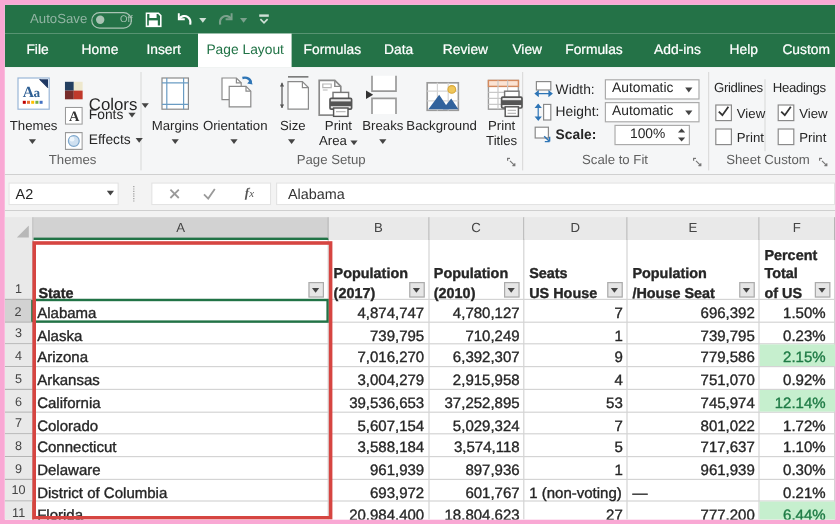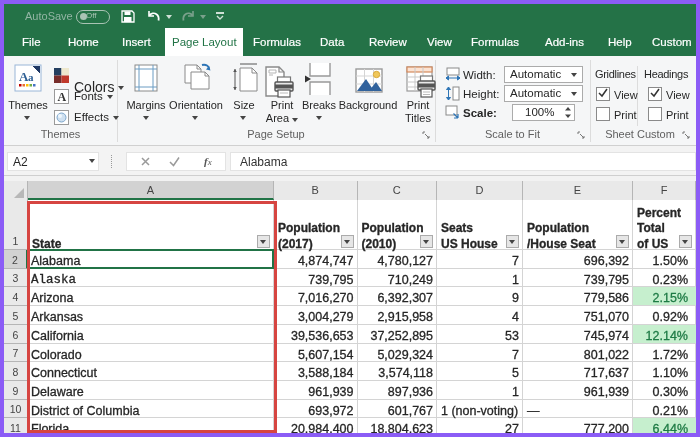--- a/index.html
+++ b/index.html
@@ -1,36 +1,36 @@
 <!DOCTYPE html>
 <html><head><meta charset="utf-8"><style>
 html,body{margin:0;padding:0;}
 body{font-family:"Liberation Sans",sans-serif;}
-#app{position:relative;width:700px;height:437px;background:#8b5cf6;overflow:hidden;}
+#app{position:relative;width:700px;height:437px;background:#f9a8d4;overflow:hidden;}
 #win{position:absolute;left:4px;top:4px;width:692px;height:429px;background:#fff;overflow:hidden;}
 .abs{position:absolute;}
 .tab{position:absolute;top:24px;height:28px;line-height:28px;color:#fff;font-size:11.5px;-webkit-text-stroke:0.2px #fff;}
 .glabel{position:absolute;top:124px;font-size:11px;color:#5f5f5f;width:120px;text-align:center;}
 .caret{position:absolute;width:0;height:0;border-left:3.5px solid transparent;border-right:3.5px solid transparent;border-top:4px solid #444;}
 .icaret{display:inline-block;width:0;height:0;border-left:3.5px solid transparent;border-right:3.5px solid transparent;border-top:4px solid #444;vertical-align:middle;margin-left:4px;}
 .rlab{position:absolute;font-size:11px;color:#262626;text-align:center;}
 .cb{position:absolute;width:12px;height:12px;background:#fff;border:1px solid #8a8a8a;}
 .colhdr{position:absolute;top:0;height:19px;line-height:19px;text-align:center;font-size:11px;color:#444;border-right:1px solid #b5b5b5;box-sizing:border-box;}
 .num{position:absolute;left:0;width:24px;display:flex;align-items:flex-end;justify-content:center;font-size:10.5px;color:#444;border-bottom:1px solid #b5b5b5;box-sizing:border-box;padding-bottom:2px;}
 .cell{position:absolute;font-size:12.5px;color:#262626;white-space:nowrap;-webkit-text-stroke:0.3px currentColor;}
 .launch{position:absolute;width:9px;height:9px;}
 </style></head><body>
 <div id="app">
     <div id="win">
 
 <div class="abs" style="left:0;top:0;width:692px;height:24px;background:#247247;"></div>
 <div class="abs" style="left:21px;top:6px;font-size:11px;color:#93b5a4;">AutoSave</div>
 <div class="abs" style="left:72px;top:5.5px;width:32px;height:12px;border:1px solid #a9c3b4;border-radius:8px;"></div>
 <div class="abs" style="left:76px;top:8.5px;width:7px;height:7px;border-radius:50%;background:#a9c3b4;"></div>
-<div class="abs" style="left:82px;top:7px;font-size:8px;color:#a9c3b4;">Off</div>
+<div class="abs" style="left:96px;top:7px;font-size:8px;color:#a9c3b4;">Off</div>
 <svg class="abs" style="left:117px;top:6px;" width="14" height="13" viewBox="0 0 14 13">
 <path d="M1 1 h10 l2 2 v9 h-12 z" fill="none" stroke="#fff" stroke-width="1.3"></path>
 <rect x="3.5" y="1.5" width="6" height="3.5" fill="#fff"></rect>
 <rect x="3" y="7" width="7.5" height="5" fill="#fff"></rect>
 </svg>
 <svg class="abs" style="left:142px;top:5px;" width="16" height="14" viewBox="0 0 16 14">
 <path d="M3 2 v5 h5" fill="none" stroke="#fff" stroke-width="1.6"></path>
 <path d="M3.5 6.5 C5 4.5 8 3.5 10.5 5.2 C12.5 6.6 13 9 12.5 11.5" fill="none" stroke="#fff" stroke-width="1.8"></path>
 </svg>
 <div class="caret" style="left:162px;top:11px;border-top-color:#cfe0d6;"></div>
@@ -298,21 +298,21 @@
 <div class="caret" style="left:615px;top:236px;border-top-width:4px;"></div>
 <div class="cell" style="left:633px;bottom:181px;font-weight:bold;font-size:12px;line-height:15.5px;">Percent<br>Total<br>of US</div>
 <div class="abs" style="left:675px;top:231px;width:13px;height:13px;background:#e6e6e6;border:1px solid #ababab;box-sizing:border-box;"></div>
 <div class="caret" style="left:678px;top:236px;border-top-width:4px;"></div>
 <div class="cell" style="left:27px;top:246px;height:19px;line-height:23.5px;">Alabama</div>
 <div class="cell" style="right:342.5px;top:246px;height:19px;line-height:23.5px;text-align:right;">4,874,747</div>
 <div class="cell" style="right:263px;top:246px;height:19px;line-height:23.5px;text-align:right;">4,780,127</div>
 <div class="cell" style="right:177px;top:246px;height:19px;line-height:23.5px;text-align:right;">7</div>
 <div class="cell" style="right:67px;top:246px;height:19px;line-height:23.5px;text-align:right;">696,392</div>
 <div class="cell" style="right:8px;top:246px;height:19px;line-height:23.5px;text-align:right;color:#262626;">1.50%</div>
-<div class="cell" style="left:27px;top:265px;height:22px;line-height:22.5px;font-family:Liberation Mono, monospace;">Alaska</div>
+<div class="cell" style="left:27px;top:265px;height:22px;line-height:22.5px;">Alaska</div>
 <div class="cell" style="right:342.5px;top:265px;height:18px;line-height:22.5px;text-align:right;">739,795</div>
 <div class="cell" style="right:263px;top:265px;height:18px;line-height:22.5px;text-align:right;">710,249</div>
 <div class="cell" style="right:177px;top:265px;height:18px;line-height:22.5px;text-align:right;">1</div>
 <div class="cell" style="right:67px;top:265px;height:18px;line-height:22.5px;text-align:right;">739,795</div>
 <div class="cell" style="right:8px;top:265px;height:18px;line-height:22.5px;text-align:right;color:#262626;">0.23%</div>
 <div class="abs" style="left:629px;top:283px;width:63px;height:18px;background:#c6efce;"></div>
 <div class="cell" style="left:27px;top:283px;height:19px;line-height:23.5px;">Arizona</div>
 <div class="cell" style="right:342.5px;top:283px;height:19px;line-height:23.5px;text-align:right;">7,016,270</div>
 <div class="cell" style="right:263px;top:283px;height:19px;line-height:23.5px;text-align:right;">6,392,307</div>
 <div class="cell" style="right:177px;top:283px;height:19px;line-height:23.5px;text-align:right;">9</div>

